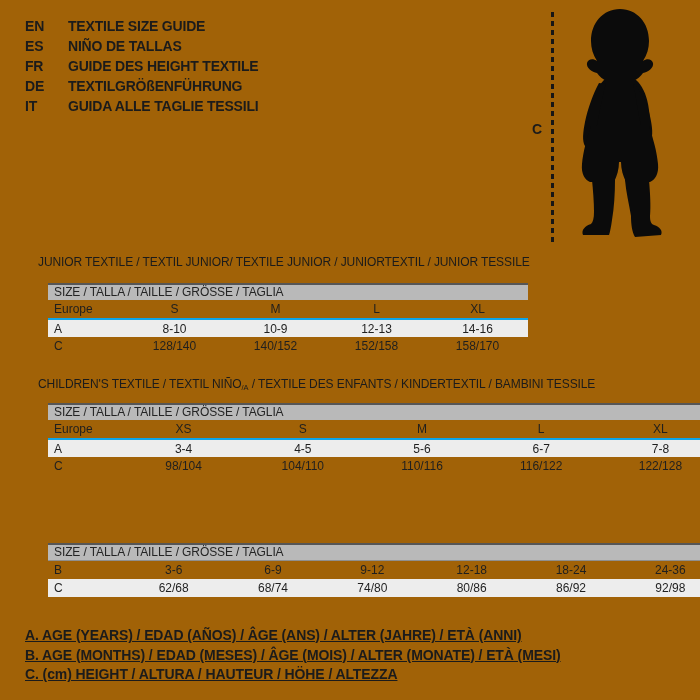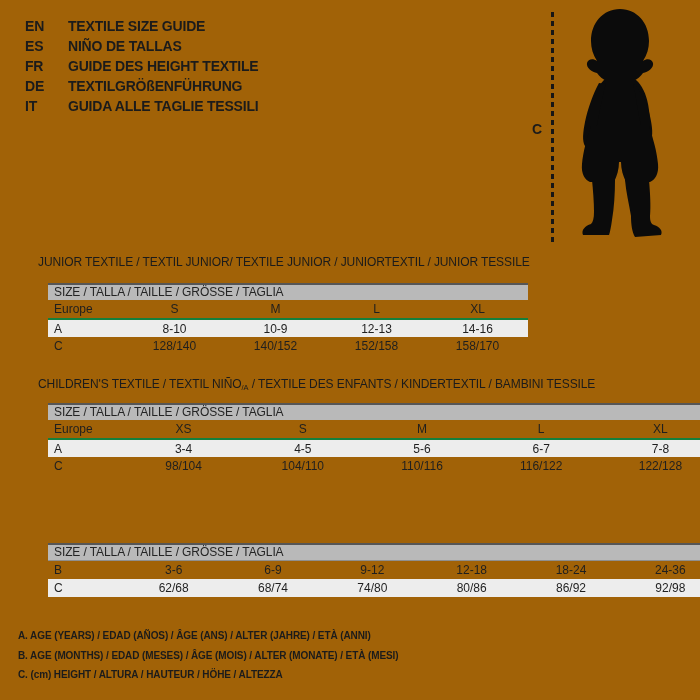--- a/index.html
+++ b/index.html
@@ -36,24 +36,24 @@
   .t-header {
     height:15px; line-height:15px; background:#b9b9b9; border-top:2px solid #565656;
     padding-left:6px; color:#242424; letter-spacing:-0.1px;
   }
   .t-header.underlined { border-bottom:1px solid #8f8f8f; }
   .t-row { display:flex; align-items:center; height:17px; }
   .t-row.tall { height:18px; }
   .t-row .lbl { width:70px; padding-left:6px; }
   .t-row .val { flex:1; text-align:center; }
   .t-row.shaded { background:#ededed; }
-  .t-row.rule { border-bottom:2px solid #15803d; }
+  .t-row.rule { border-bottom:2px solid #0ea5e9; }
 
   
-  .footnotes { position:absolute; left:18px; top:626px; font-weight:bold; font-size:10px; line-height:19.5px; letter-spacing:-0.1px; }
+  .footnotes { position:absolute; left:25px; top:626px; font-weight:bold; font-size:14px; line-height:19.5px; letter-spacing:-0.1px;text-decoration:underline; }
 </style>
 </head>
 <body>
 
 <div class="page">
 
   <div class="langs">
     <div class="lang-row">
       <span class="lang-code">EN</span>
       <span class="lang-label">TEXTILE SIZE GUIDE</span>

